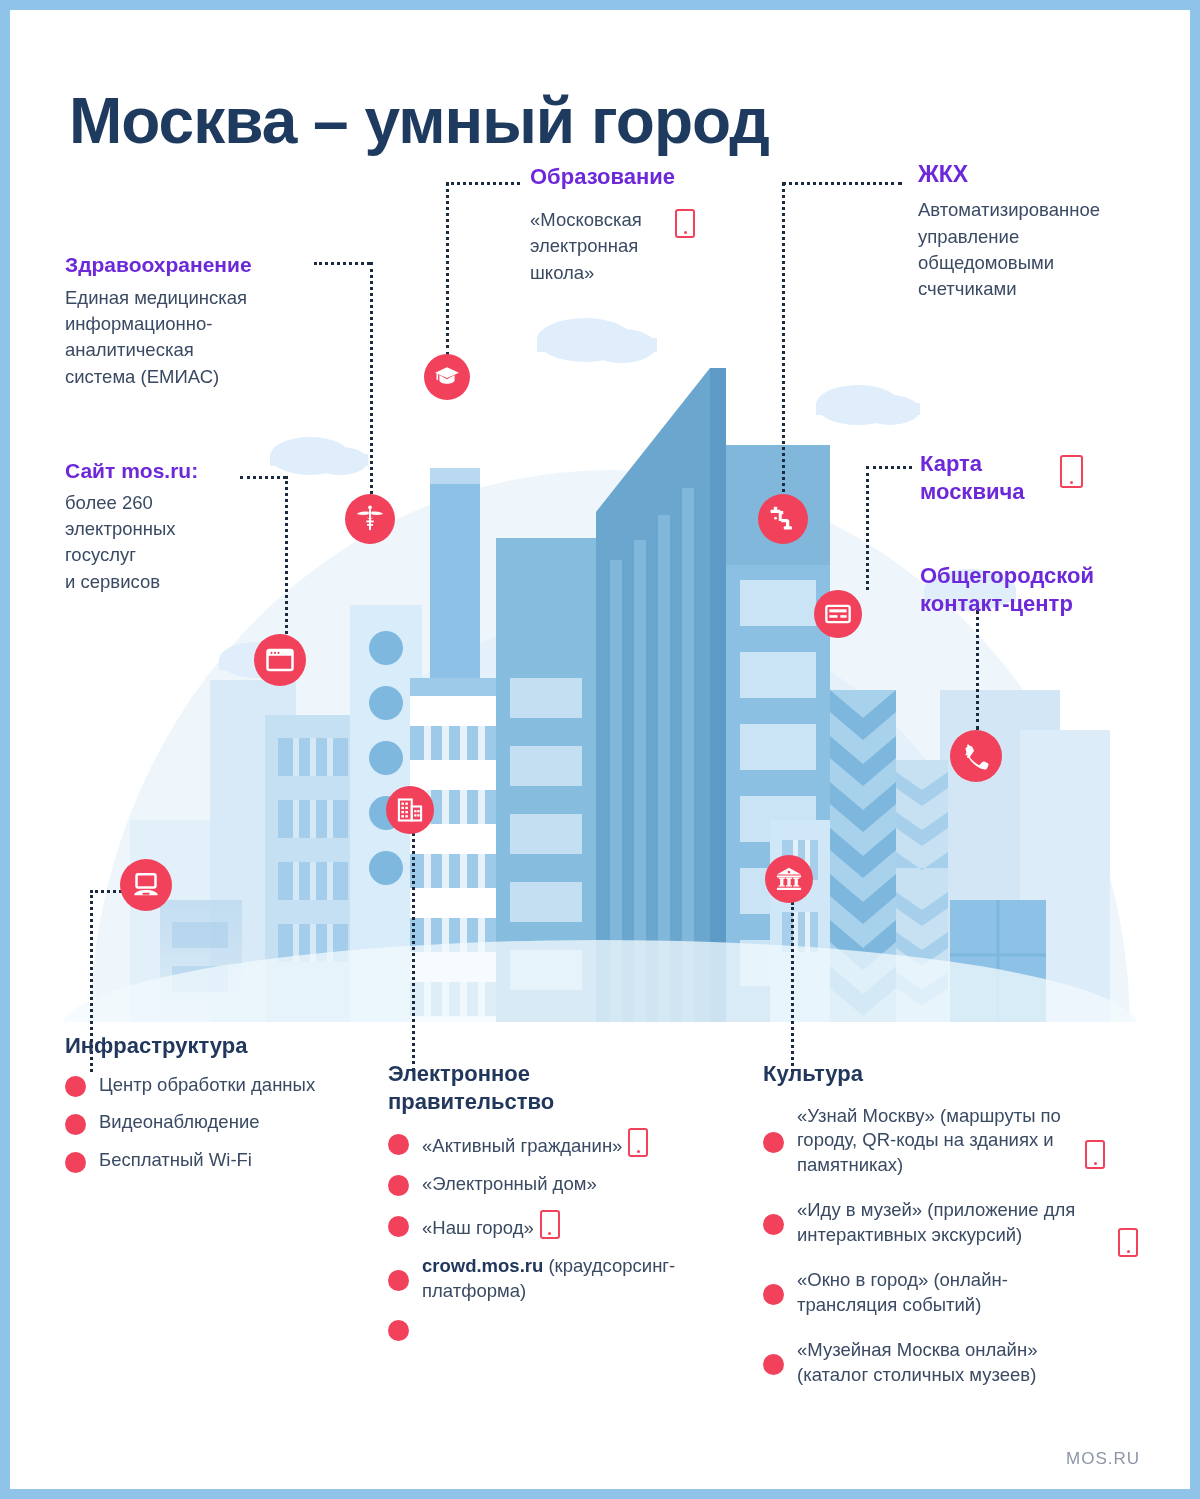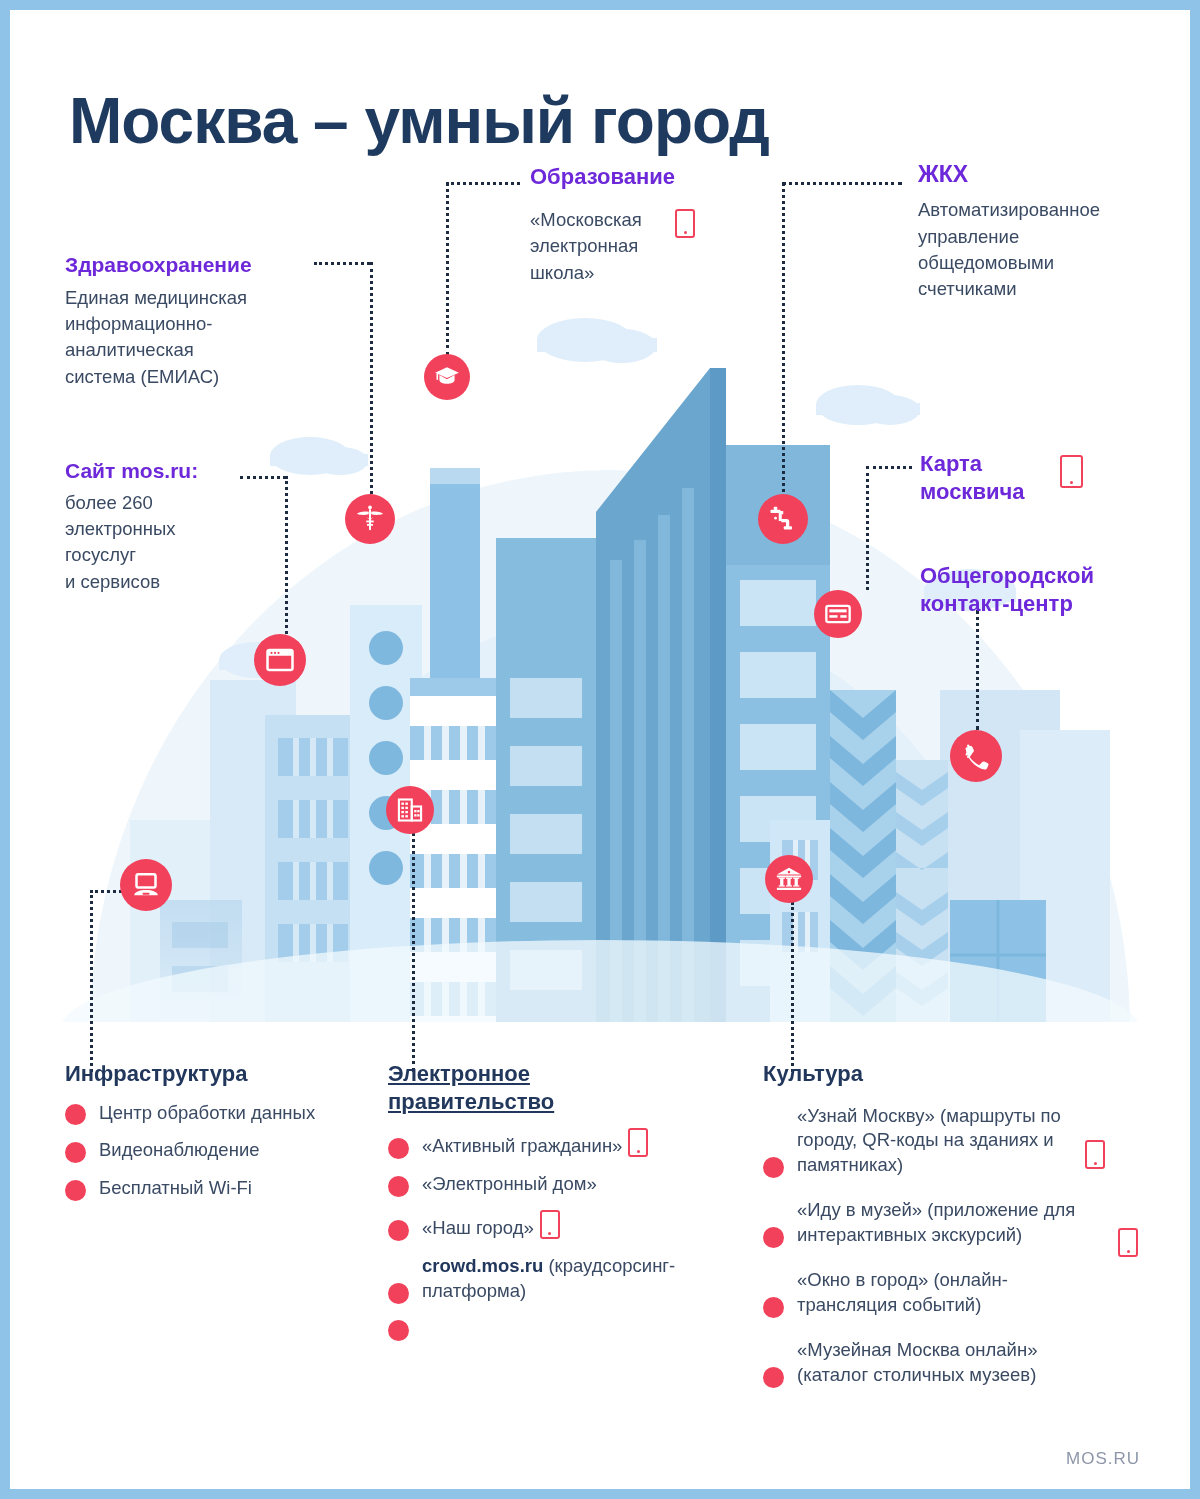--- a/index.html
+++ b/index.html
@@ -40,21 +40,21 @@
   .bub{
     position:absolute;border-radius:50%;background:#f2415a;
     display:flex;align-items:center;justify-content:center;
   }
   .bub svg{display:block;}
   
   #scene{position:absolute;left:0;top:250px;width:1180px;height:780px;}
   
   .col{position:absolute;}
   .col h3{margin:0 0 6px 0;font-size:22px;font-weight:bold;color:#22375c;line-height:1.25;}
-  .bullet-row{display:flex;align-items:flex-end;margin-top:13px;}
+  .bullet-row{display:flex;align-items:center;margin-top:13px;}
   .dot{flex:0 0 auto;width:21px;height:21px;border-radius:50%;background:#f2415a;margin-right:13px;margin-top:3px;}
   .btxt{font-size:18.5px;color:#3a4a63;line-height:1.35;}
   .btxt b{font-weight:bold;color:#22375c;}
   .inl-phone{margin-left:6px;}
   
   #footer{position:absolute;right:60px;bottom:30px;font-size:17px;font-weight:normal;color:#8d96a8;letter-spacing:1px;}
 </style>
 </head>
 <body>
 
@@ -485,38 +485,38 @@
     <div class="head" style="font-size:22px;white-space:pre-line;">Карта
 москвича</div>
     <span class="phone lg" style="position:absolute;left:140px;top:5px;"></span>
   </div>
 
   <div class="blk" style="left:920px;top:562px;width:230px;">
     <div class="head" style="font-size:22px;white-space:pre-line;">Общегородской
 контакт-центр</div>
   </div>
 
-  <div class="col" style="left:65px;top:1060px;width:270px;">
+  <div class="col" style="left:65px;top:1032px;width:270px;">
     <h3>Инфраструктура</h3>
     <div class="bullet-row">
       <span class="dot"></span>
       <span class="btxt">Центр обработки данных</span>
     </div>
     <div class="bullet-row">
       <span class="dot"></span>
       <span class="btxt">Видеонаблюдение</span>
     </div>
     <div class="bullet-row">
       <span class="dot"></span>
       <span class="btxt">Бесплатный Wi-Fi</span>
     </div>
   </div>
 
   <div class="col" style="left:388px;top:1060px;width:320px;">
-    <h3 style="width:230px;text-decoration:underline;">Электронное правительство</h3>
+    <h3 style="width:230px;">Электронное правительство</h3>
     <div class="bullet-row">
       <span class="dot"></span>
       <span class="btxt"><span>«Активный гражданин»</span><span class="phone inl-phone"></span></span>
     </div>
     <div class="bullet-row">
       <span class="dot"></span>
       <span class="btxt">«Электронный дом»</span>
     </div>
     <div class="bullet-row">
       <span class="dot"></span>

